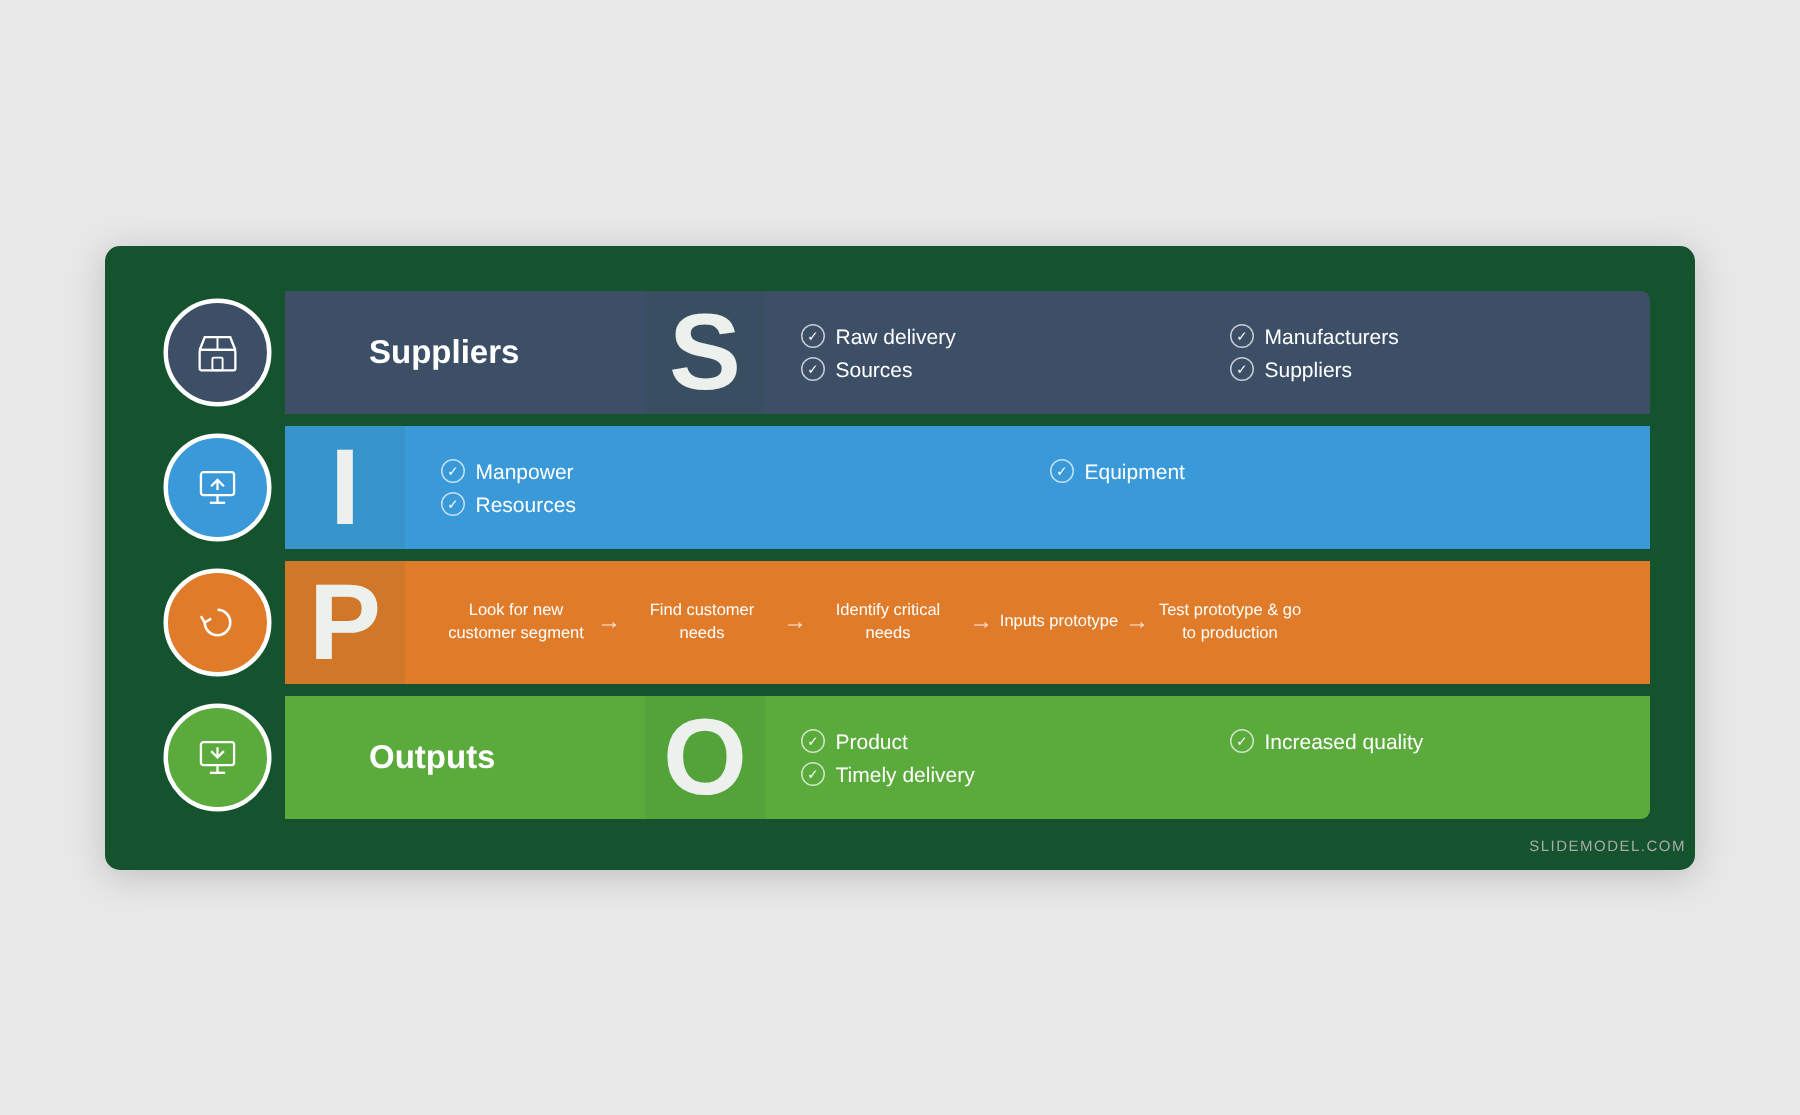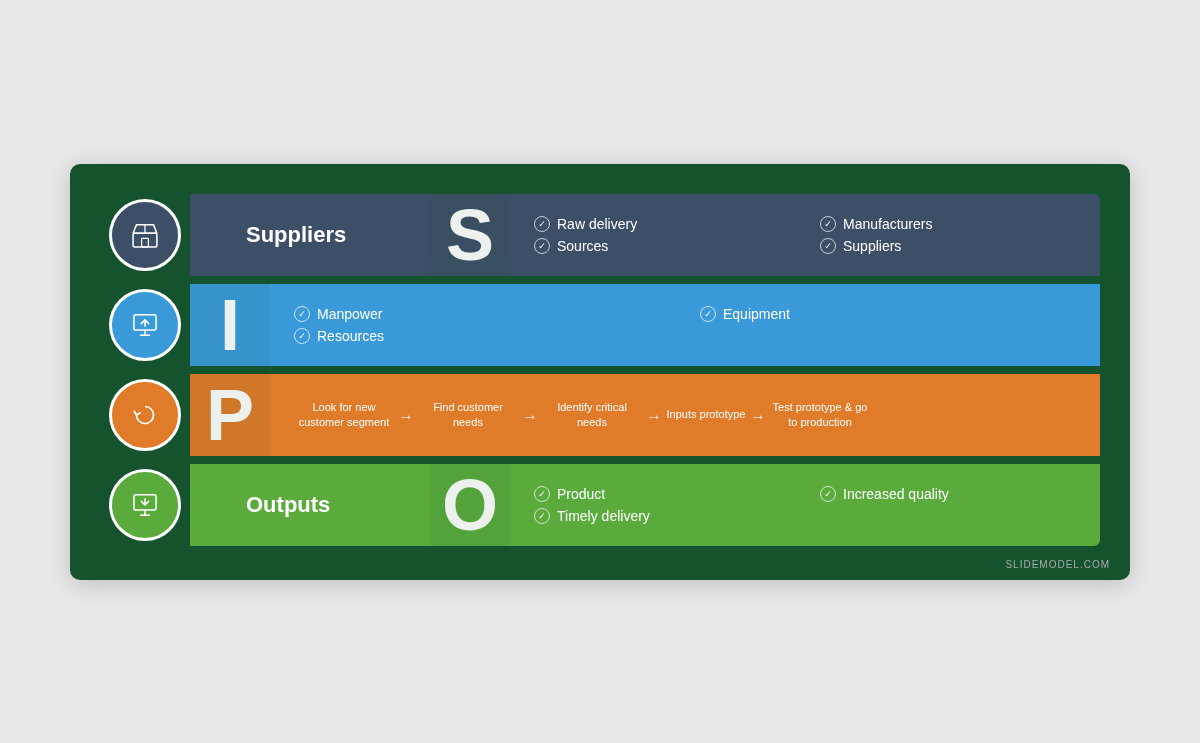--- a/index.html
+++ b/index.html
@@ -159,21 +159,21 @@
     }
     .process-arrow {
       color: rgba(255,255,255,0.8);
       font-size: 16px;
       flex-shrink: 0;
     }
 
     .watermark {
       position: absolute;
       bottom: 10px;
-      right: 20px;
+      right: 6px;
       font-size: 10px;
       color: #aaa;
       letter-spacing: 1px;
     }
 
     .row-suppliers { border-radius: 6px 6px 0 0; overflow: hidden; }
     .row-outputs { border-radius: 0 0 6px 6px; overflow: hidden; }
   </style>
 </head>
 <body>

